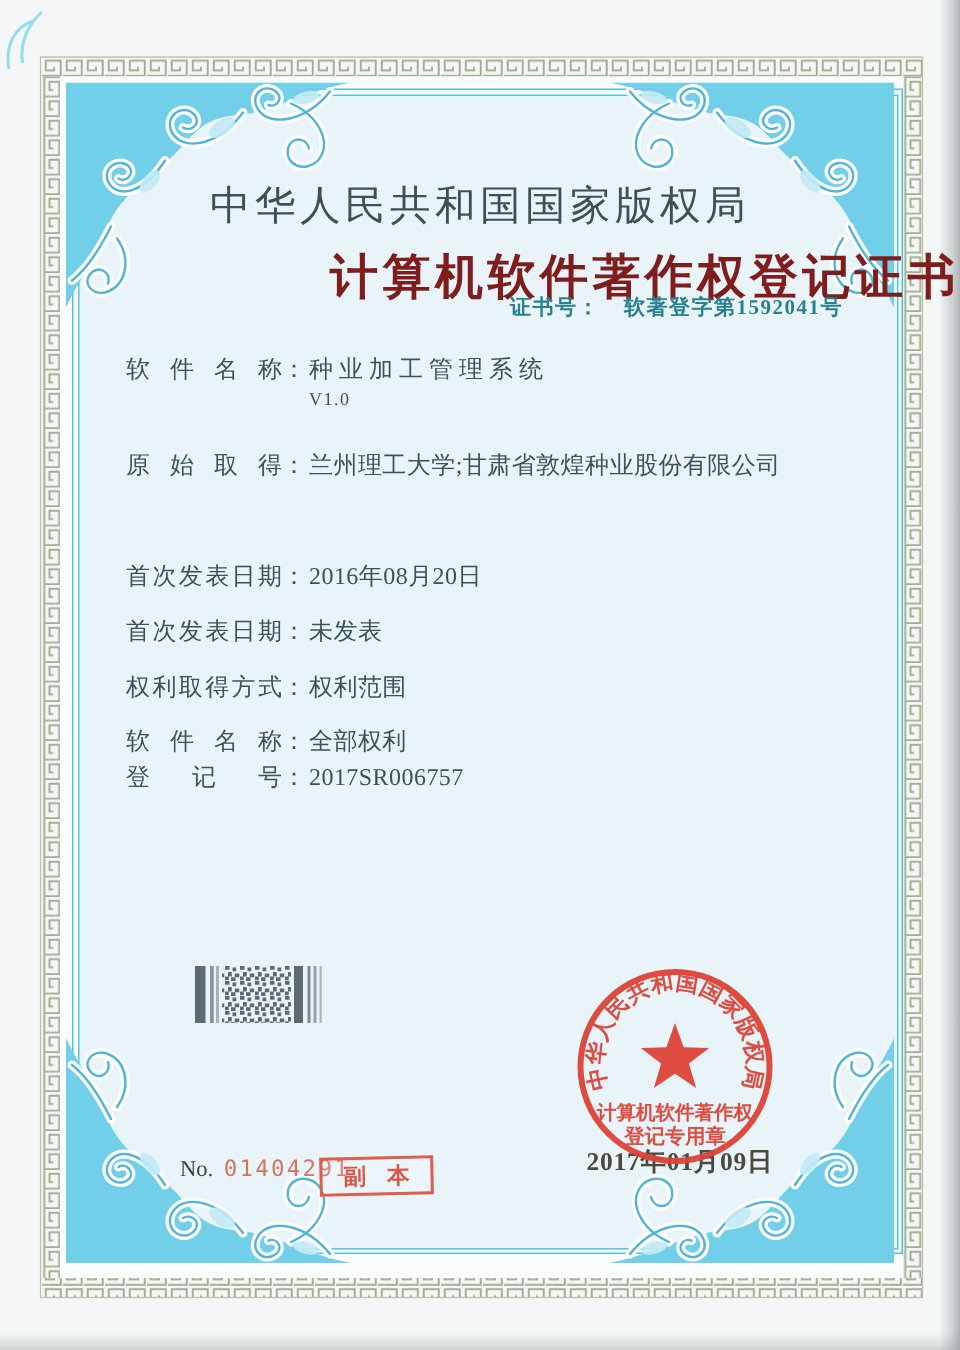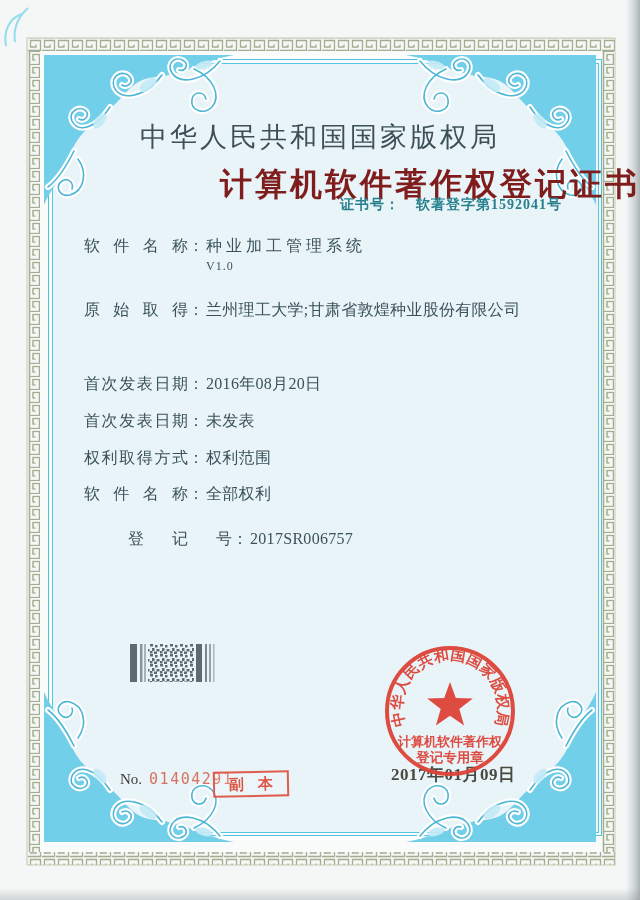--- a/index.html
+++ b/index.html
@@ -30,21 +30,21 @@
   .cert-title{left:0;top:163px;width:640px;text-align:right;white-space:nowrap;
     font-size:32px;font-weight:bold;letter-spacing:3px;color:#7f1d1d;}
   .certno{top:196px;right:78px;font-size:14px;font-weight:bold;color:#27808d;
     letter-spacing:1px;white-space:nowrap;}
   .certno .gap{display:inline-block;width:16px;}
   .frow{left:84px;white-space:nowrap;font-size:16px;color:#3b525a;}
   .flabel{display:inline-block;width:104px;text-align:justify;text-align-last:justify;}
   .fcolon{display:inline-block;width:18px;}
   .fvalue{letter-spacing:.3px;}
   .fr1{top:236px;} .fr2{top:300px;} .fr3{top:374px;} .fr4{top:411px;}
-  .fr5{top:448px;} .fr6{top:484px;} .fr7{top:529px;margin-left:44px;}
+  .fr5{top:448px;} .fr6{top:484px;} .fr7{top:508px;}
   .fr1 .fvalue{letter-spacing:4px;}
   .vline2{left:206px;top:259px;font-size:12px;color:#3b525a;letter-spacing:1px;}
   .statement{left:84px;top:561px;color:#3a5159;font-size:16px;line-height:35px;}
   .statement div{white-space:nowrap;letter-spacing:.8px;}
   .statement .l1{text-indent:1.7em;}
   
   .serial{left:120px;top:770px;font-size:15px;color:#3c3c3c;white-space:nowrap;}
   .serial .num{font-family:"DejaVu Sans Mono","Liberation Mono",monospace;
     color:#d8715f;letter-spacing:1.5px;margin-left:7px;font-size:15px;text-align:center;}
   .copybox{left:213px;top:771px;width:72px;height:22px;border:2px solid #e05c4c;

